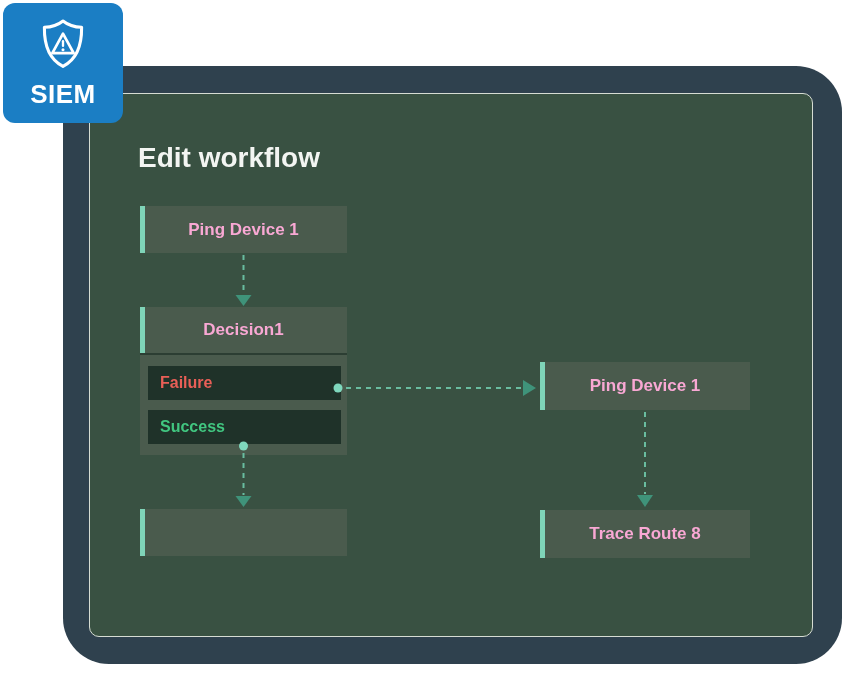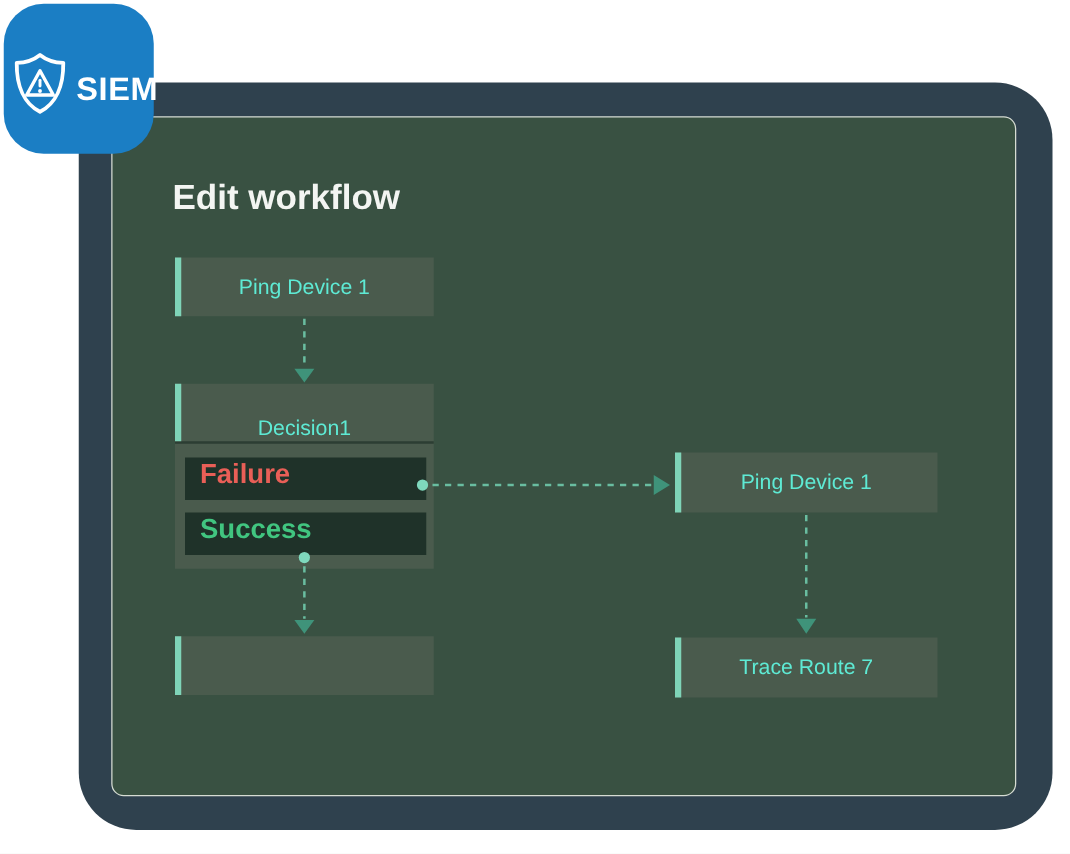--- a/index.html
+++ b/index.html
@@ -10,41 +10,41 @@
   
   .frame { position:absolute; left:63px; top:66px; width:779px; height:598px;
            border-radius:46px; background:#2f414e; }
 
   
   .panel { position:absolute; left:89px; top:93px; width:724px; height:544px;
            border-radius:10px; background:#395142; border:1.5px solid #d6dcd3; }
 
   
   .badge { position:absolute; left:3px; top:3px; width:120px; height:120px;
-           border-radius:32px; background:#1b7ec4; display:flex; flex-direction:row;
+           border-radius:12px; background:#1b7ec4; display:flex; flex-direction:column;
            align-items:center; padding-top:13px; z-index:5; }
   .badge-label { color:#ffffff; font-size:26px; font-weight:bold; letter-spacing:0.5px; margin-top:3px; }
 
   .title { position:absolute; left:138px; top:142px; font-size:28px; font-weight:bold;
            color:#f3f5f2; z-index:2; }
 
   
   .node { position:absolute; background:#4a5b4d; display:flex; align-items:center;
           justify-content:center; z-index:2; }
   .accent { position:absolute; left:0; top:0; bottom:0; width:5px; background:#7fd4b8; }
-  .node-label { font-size:17px; font-weight:normal; color:#5eead4; }
+  .node-label { font-size:17px; font-weight:bold; color:#f9a8d4; }
 
   
   .decision { position:absolute; left:140px; top:307px; width:207px; height:148px;
               background:#4a5b4d; z-index:2; }
-  .decision-title { position:relative; height:48px; display:flex; align-items:flex-end;
+  .decision-title { position:relative; height:48px; display:flex; align-items:center;
                     justify-content:center; border-bottom:2px solid #2c3e33; }
   .branches { padding:11px 6px 9px 8px; }
-  .branch { background:#1f3229; height:34px; display:flex; 
-            padding-left:12px; font-size:22px; font-weight:bold; }
+  .branch { background:#1f3229; height:34px; display:flex; align-items:center;
+            padding-left:12px; font-size:16px; font-weight:bold; }
   .branch + .branch { margin-top:10px; }
   .branch-failure { color:#e95f57; }
   .branch-success { color:#41c680; }
 
   
   .connectors { position:absolute; left:0; top:0; width:856px; height:683px;
                 z-index:3; pointer-events:none; }
   .dash { stroke:#69bda0; stroke-width:2; stroke-dasharray:5 5; fill:none; }
   .head { fill:#3f937a; }
   .dot  { fill:#7fd8bd; }
@@ -95,21 +95,21 @@
     <span class="accent"></span>
   </div>
 
   <div class="node" style="left:540px; top:362px; width:210px; height:48px;">
     <span class="accent"></span>
     <span class="node-label">Ping Device 1</span>
   </div>
 
   <div class="node" style="left:540px; top:510px; width:210px; height:48px;">
     <span class="accent"></span>
-    <span class="node-label">Trace Route 7</span>
+    <span class="node-label">Trace Route 8</span>
   </div>
 
   <svg class="connectors">
     <g>
       <line class="dash" x1="243.5" y1="255" x2="243.5" y2="294"></line>
       <polygon class="head" points="235.5,295 251.5,295 243.5,306"></polygon>
     </g>
     <g>
       <circle class="dot" cx="338" cy="388" r="4.5"></circle>
       <line class="dash" x1="346" y1="388" x2="522" y2="388"></line>

